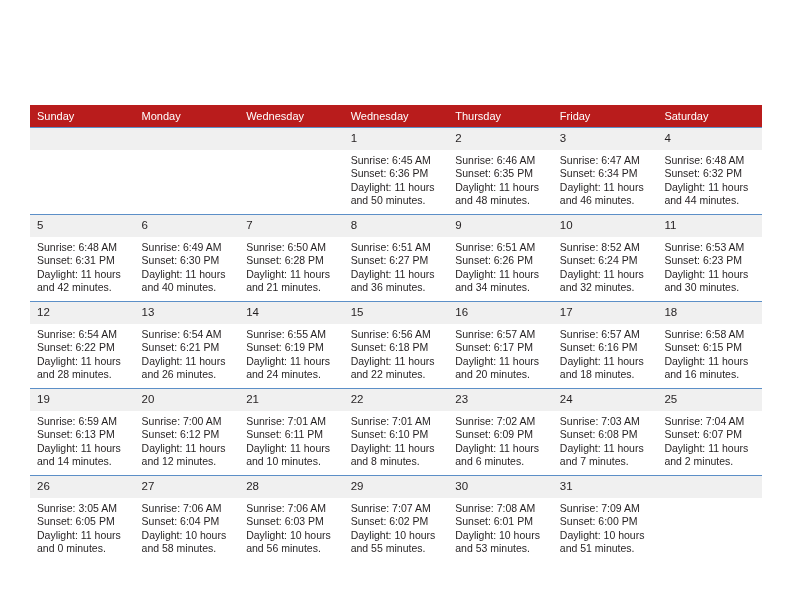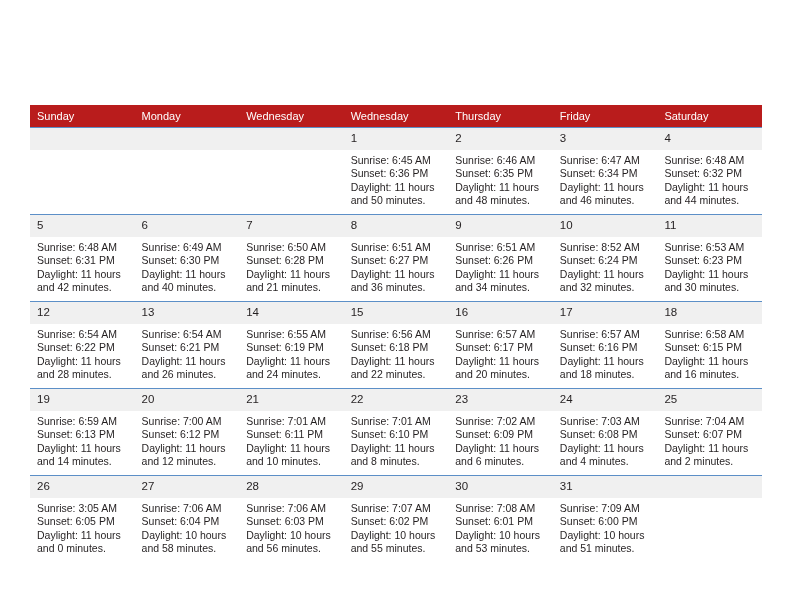--- a/index.html
+++ b/index.html
@@ -387,21 +387,21 @@
               <div>Daylight: 11 hours</div>
               <div>and 6 minutes.</div>
             </div>
           </td>
           <td>
             <span class="daynum">24</span>
             <div class="cell-body">
               <div>Sunrise: 7:03 AM</div>
               <div>Sunset: 6:08 PM</div>
               <div>Daylight: 11 hours</div>
-              <div>and 4 minutes.</div>
+              <div>and 7 minutes.</div>
             </div>
           </td>
           <td>
             <span class="daynum">25</span>
             <div class="cell-body">
               <div>Sunrise: 7:04 AM</div>
               <div>Sunset: 6:07 PM</div>
               <div>Daylight: 11 hours</div>
               <div>and 2 minutes.</div>
             </div>

